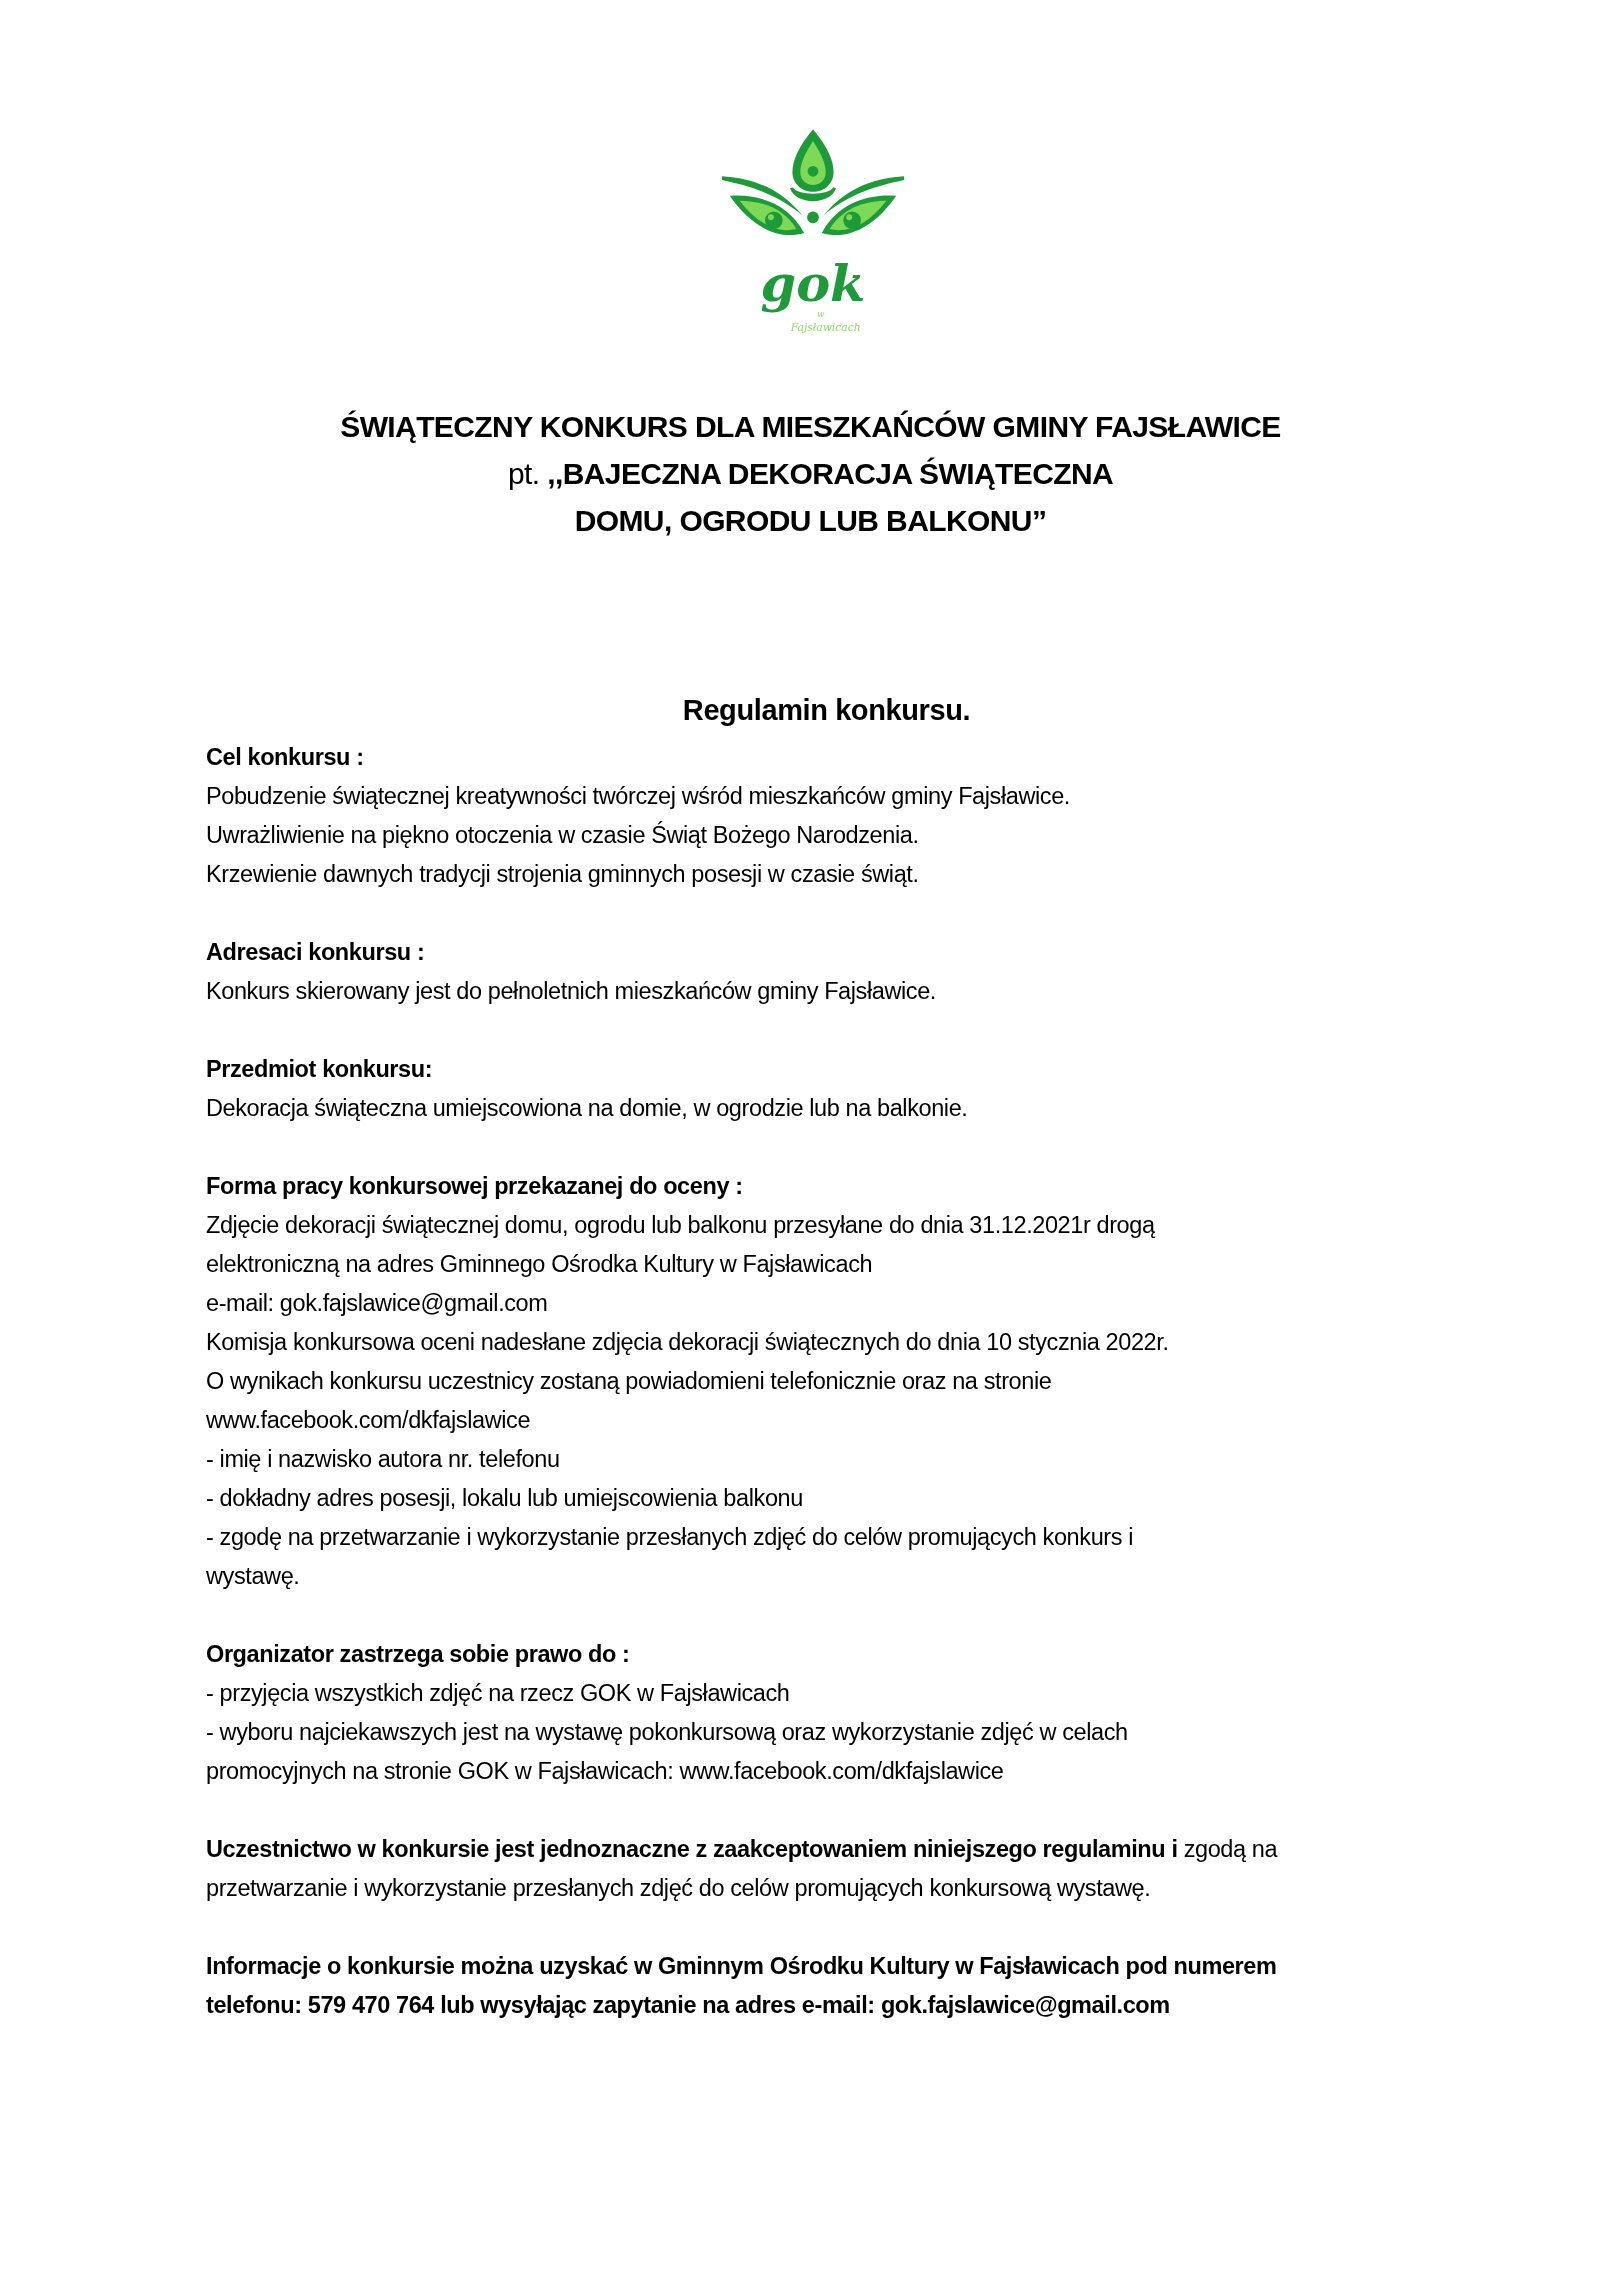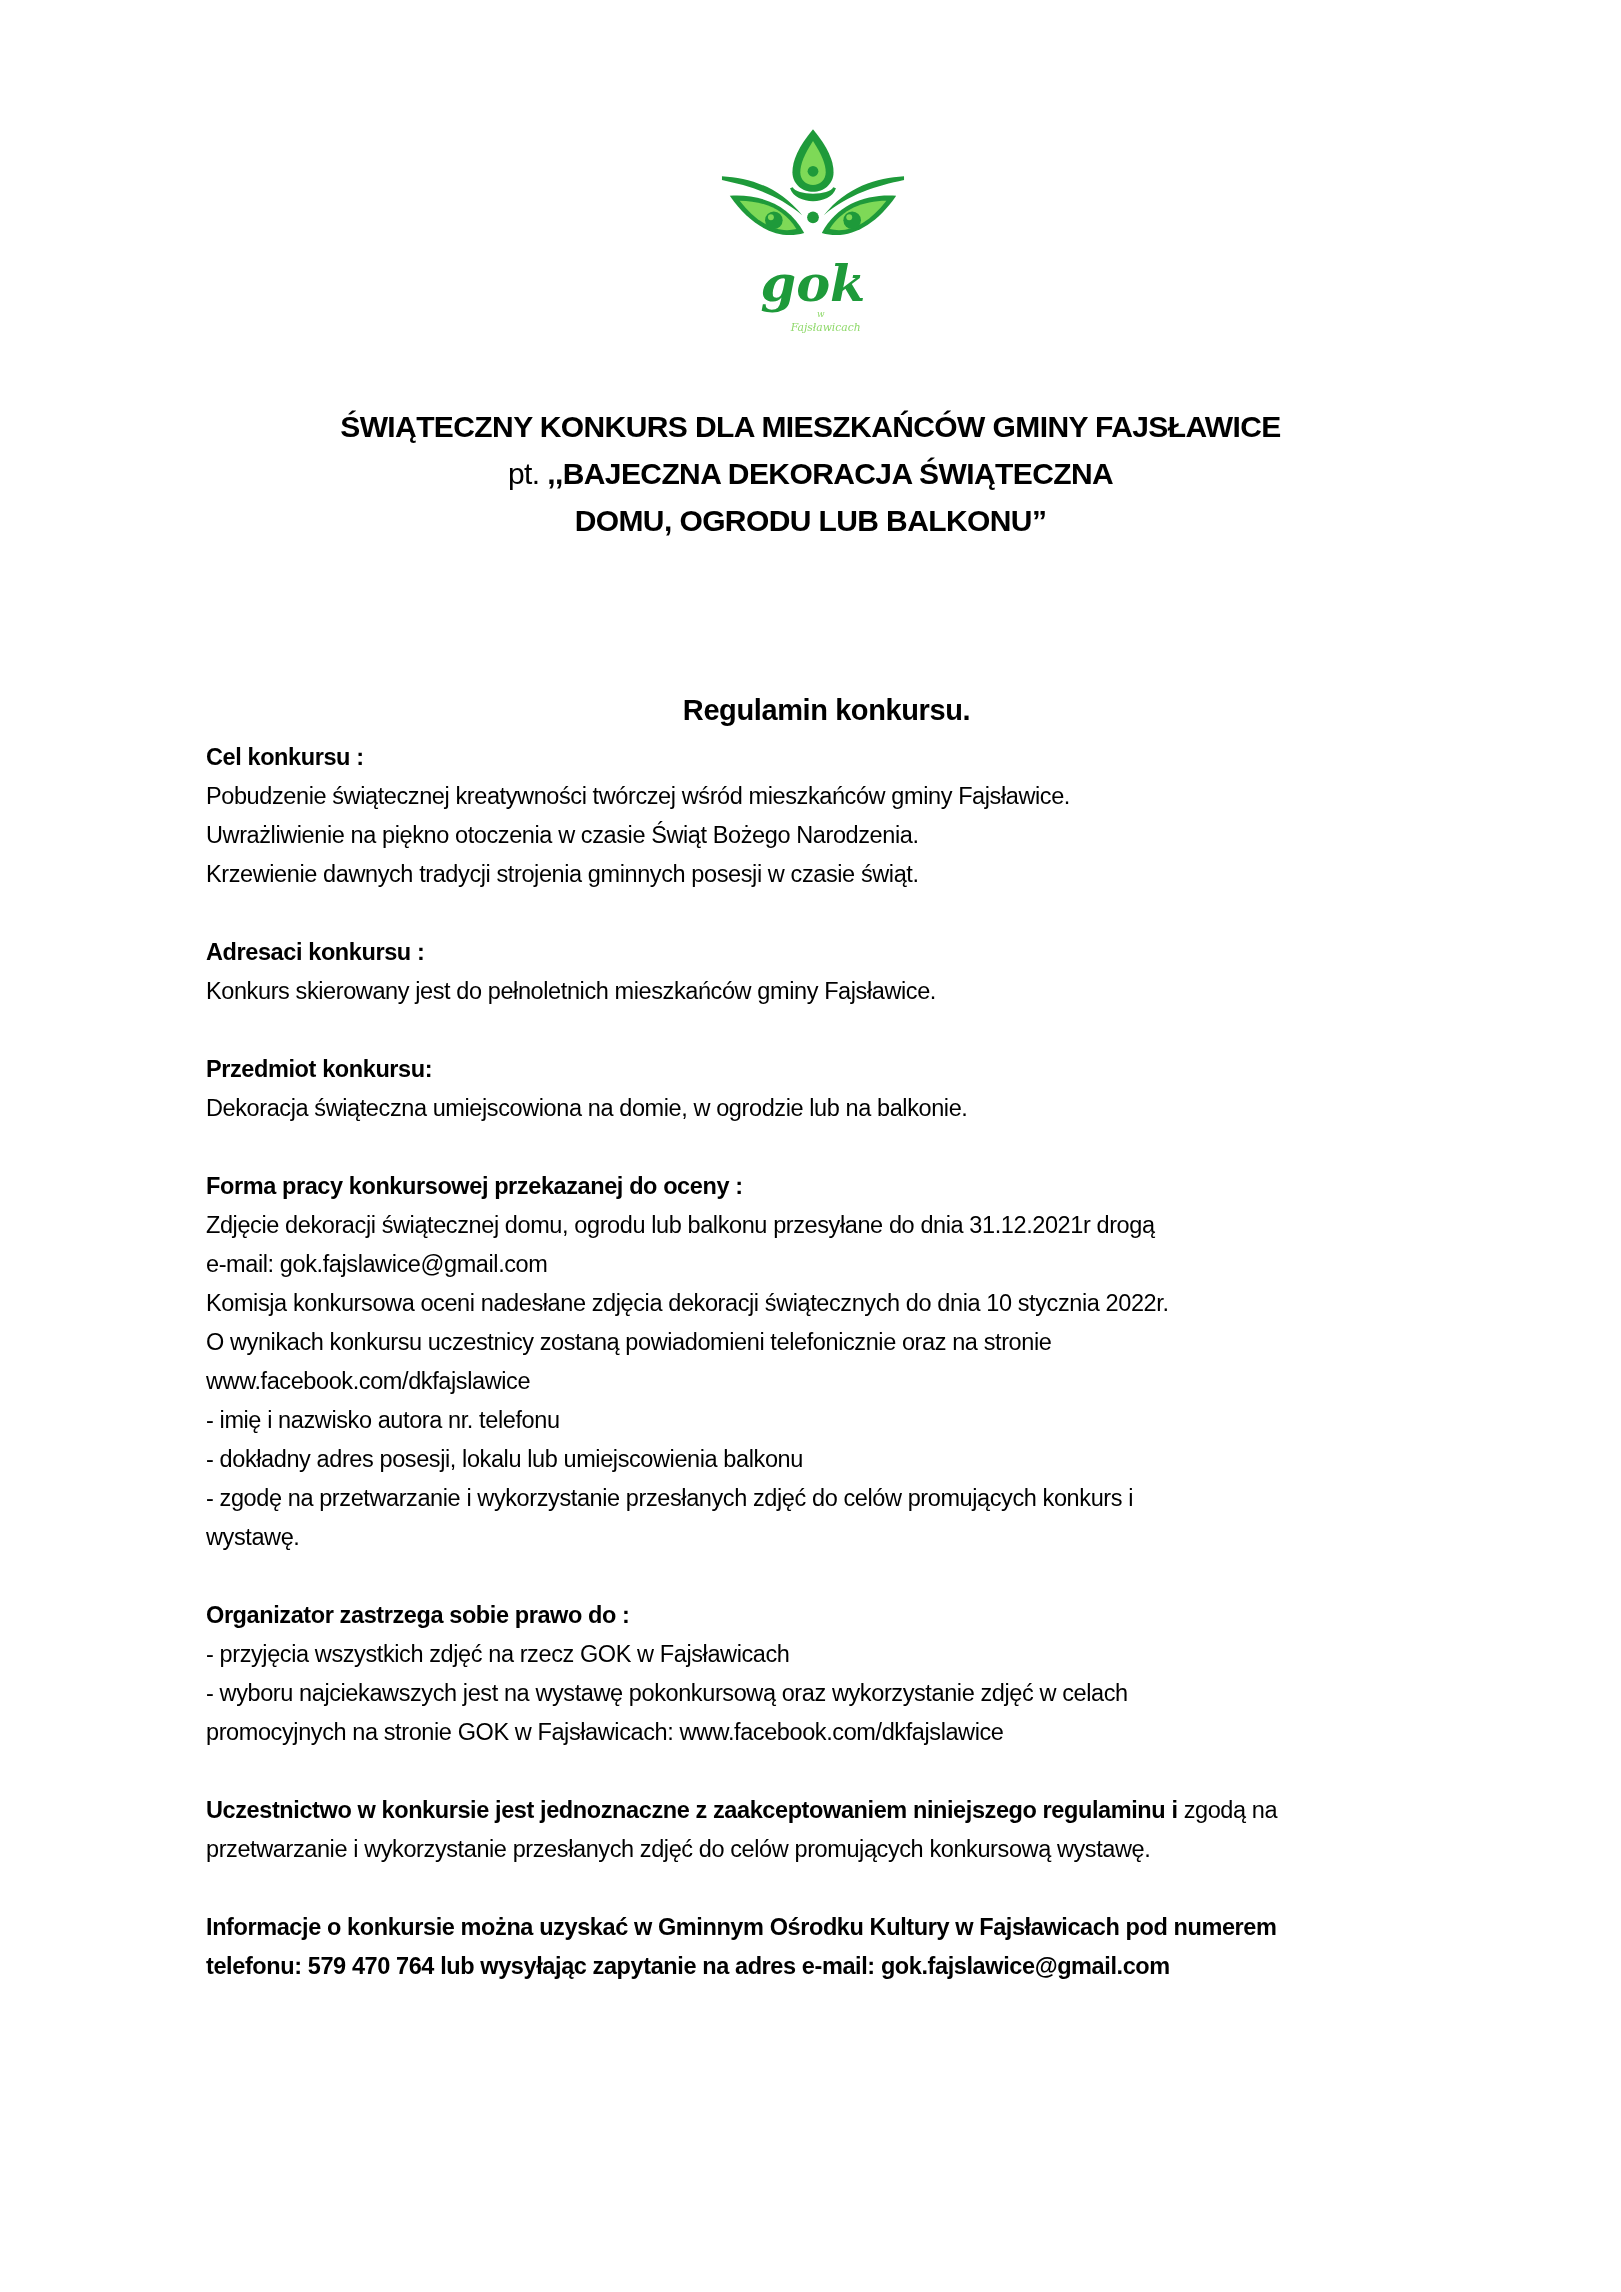--- a/index.html
+++ b/index.html
@@ -152,20 +152,21 @@
 
     <div>
       <div class="line bold">Przedmiot konkursu:</div>
       <div class="line">Dekoracja świąteczna umiejscowiona na domie, w ogrodzie lub na balkonie.</div>
     </div>
     <div class="gap"></div>
 
     <div>
       <div class="line bold">Forma pracy konkursowej przekazanej do oceny :</div>
       <div class="line">Zdjęcie dekoracji świątecznej domu, ogrodu lub balkonu przesyłane do dnia 31.12.2021r drogą</div>
+      <div class="line">elektroniczną na adres Gminnego Ośrodka Kultury w Fajsławicach</div>
       <div class="line">e-mail: gok.fajslawice@gmail.com</div>
       <div class="line">Komisja konkursowa oceni nadesłane zdjęcia dekoracji świątecznych do dnia 10 stycznia 2022r.</div>
       <div class="line">O wynikach konkursu uczestnicy zostaną powiadomieni telefonicznie oraz na stronie</div>
       <div class="line">www.facebook.com/dkfajslawice</div>
       <div class="line">- imię i nazwisko autora nr. telefonu</div>
       <div class="line">- dokładny adres posesji, lokalu lub umiejscowienia balkonu</div>
       <div class="line">- zgodę na przetwarzanie i wykorzystanie przesłanych zdjęć do celów promujących konkurs i</div>
       <div class="line">wystawę.</div>
     </div>
     <div class="gap"></div>

